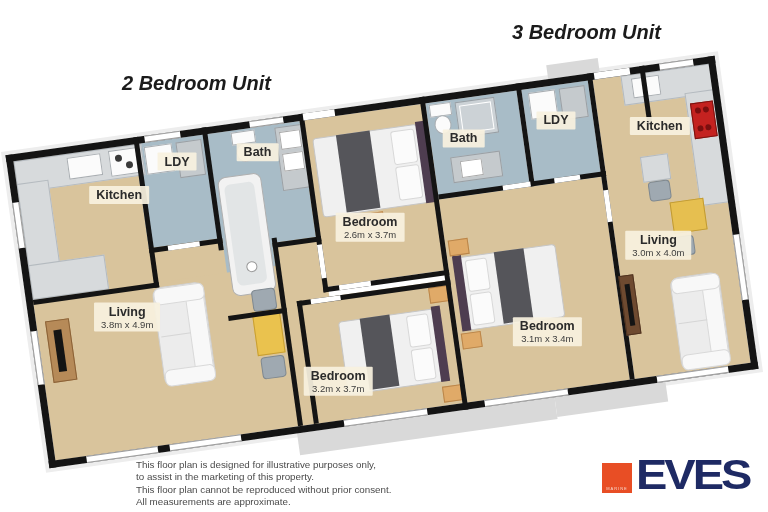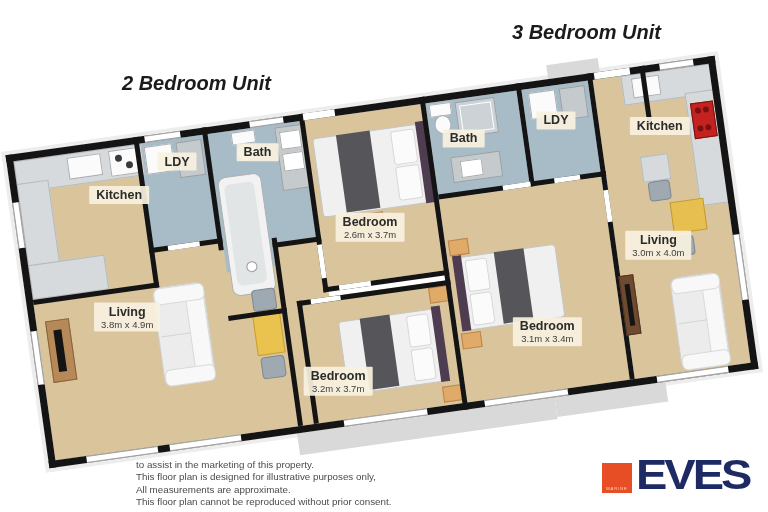--- a/index.html
+++ b/index.html
@@ -245,23 +245,23 @@
     <span class="rn">Bedroom</span>
     <span class="rd">3.1m x 3.4m</span>
   </div>
   <div class="rlabel" style="left:634px;top:180px;">
     <span class="rn">Living</span>
     <span class="rd">3.0m x 4.0m</span>
   </div>
 </div>
 
 <div class="disclaimer">
+  <div>This floor plan is designed for illustrative purposes only,</div>
   <div>to assist in the marketing of this property.</div>
-  <div>This floor plan is designed for illustrative purposes only,</div>
+  <div>This floor plan cannot be reproduced without prior consent.</div>
   <div>All measurements are approximate.</div>
-  <div>This floor plan cannot be reproduced without prior consent.</div>
 </div>
 
 <div class="logo">
   <div class="logo-sq"></div>
   <div class="logo-sub">MARINE</div>
   <div class="logo-txt">EVES</div>
 </div>
 
 </body></html>

